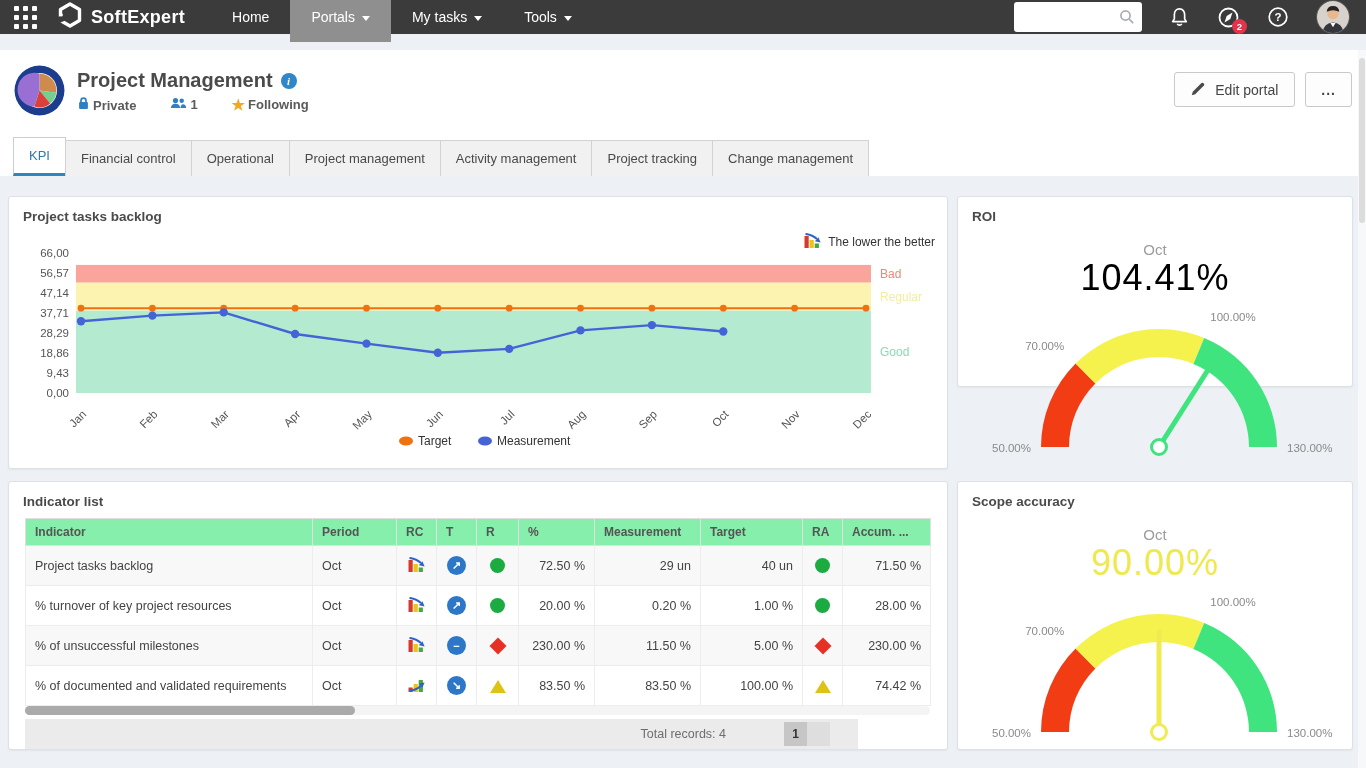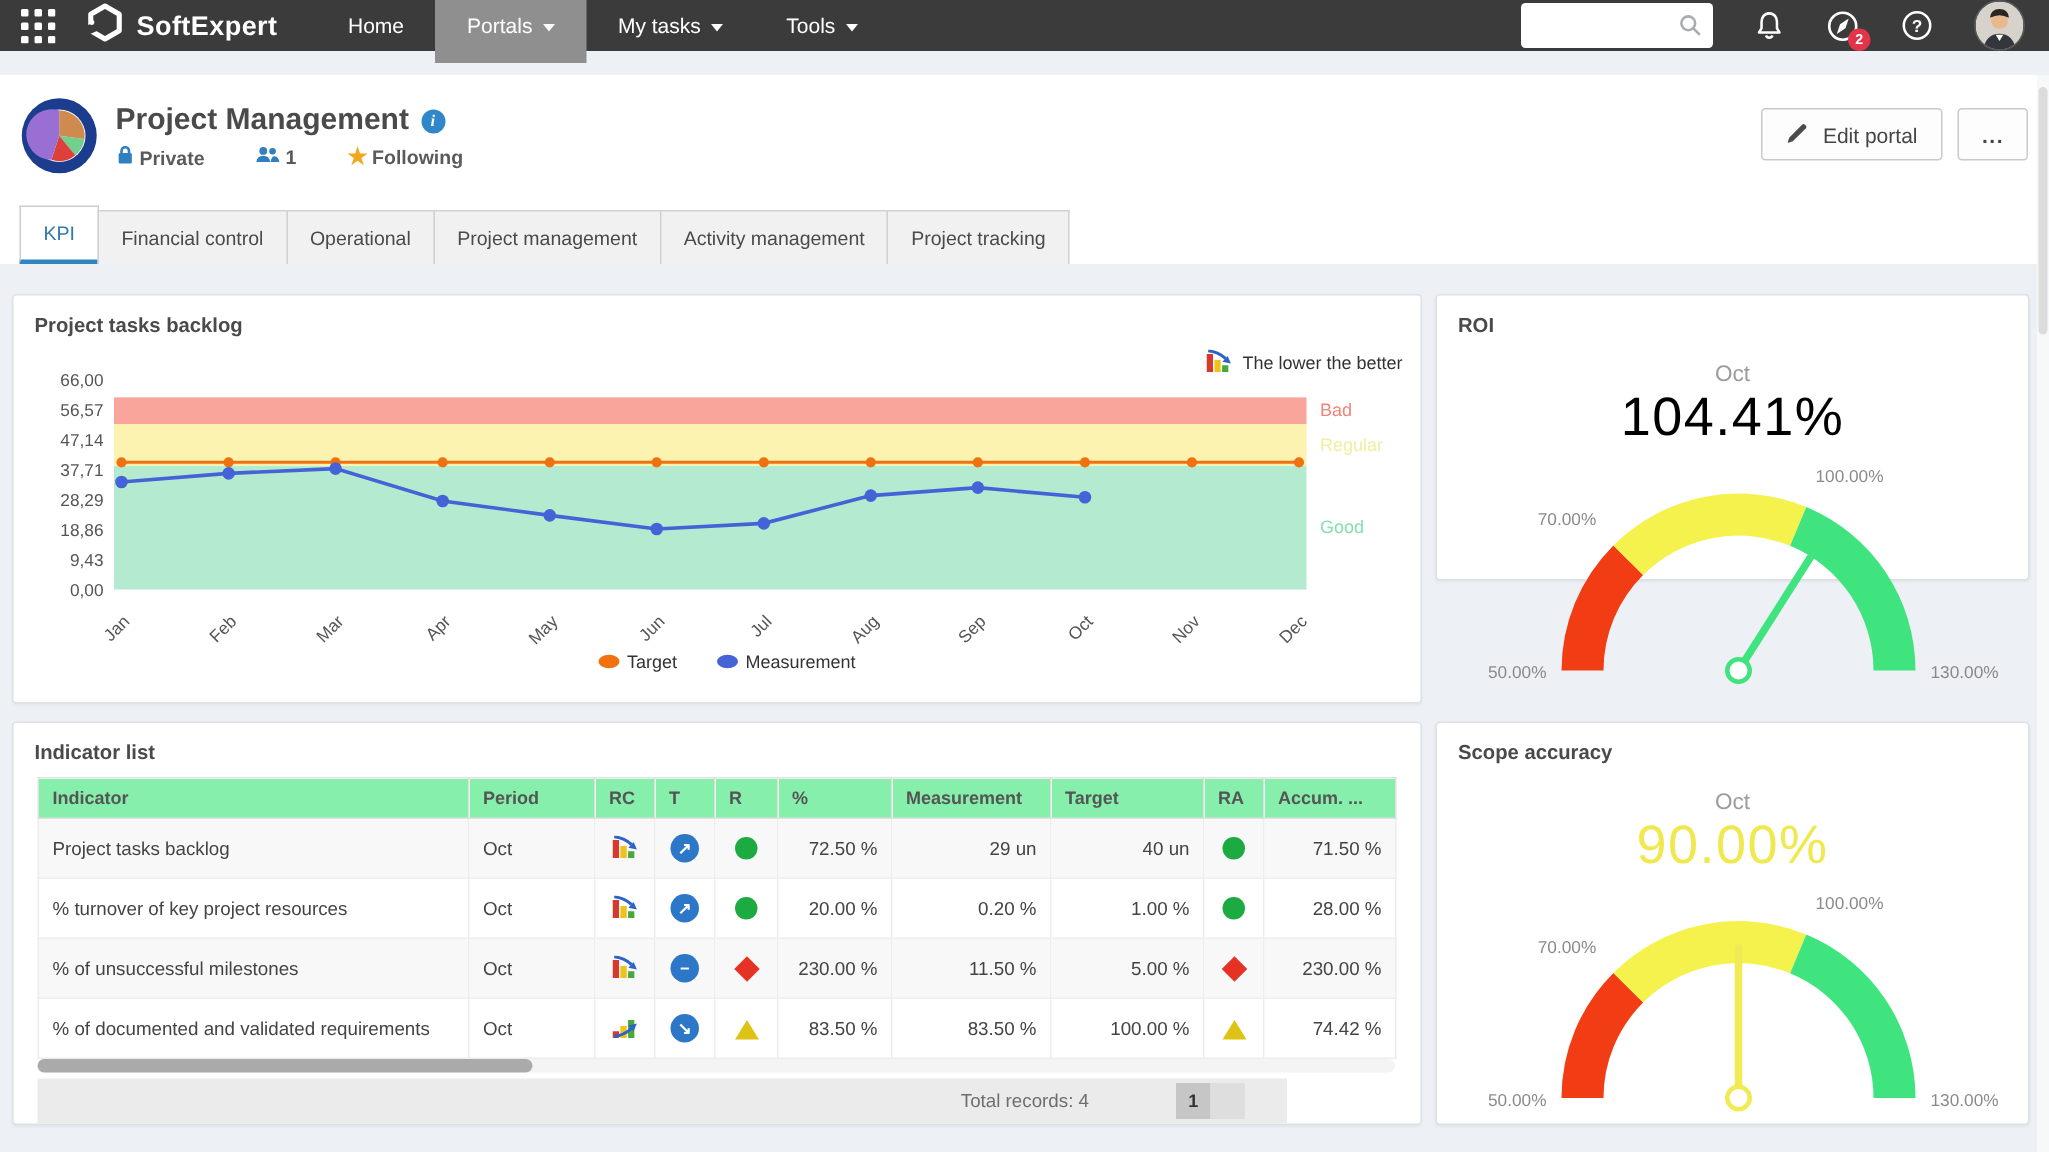--- a/index.html
+++ b/index.html
@@ -234,20 +234,23 @@
         <span>Operational</span>
       </div>
     <div class="tab">
         <span>Project management</span>
       </div>
     <div class="tab">
         <span>Activity management</span>
       </div>
     <div class="tab">
         <span>Project tracking</span>
+      </div>
+    <div class="tab">
+        <span>Change management</span>
       </div>
   </div>
 </div>
 
 <div class="panel" id="backlog-panel">
   <div class="panel-title">Project tasks backlog</div>
   <div class="chart-note">
     <span id="note-icon"><svg width="18" height="15" viewBox="0 0 18 15">
  <rect x="0.5" y="3" width="4.2" height="12" fill="#d63a2f"></rect>
           <rect x="5.6" y="7" width="4.2" height="8" fill="#eec319"></rect>

